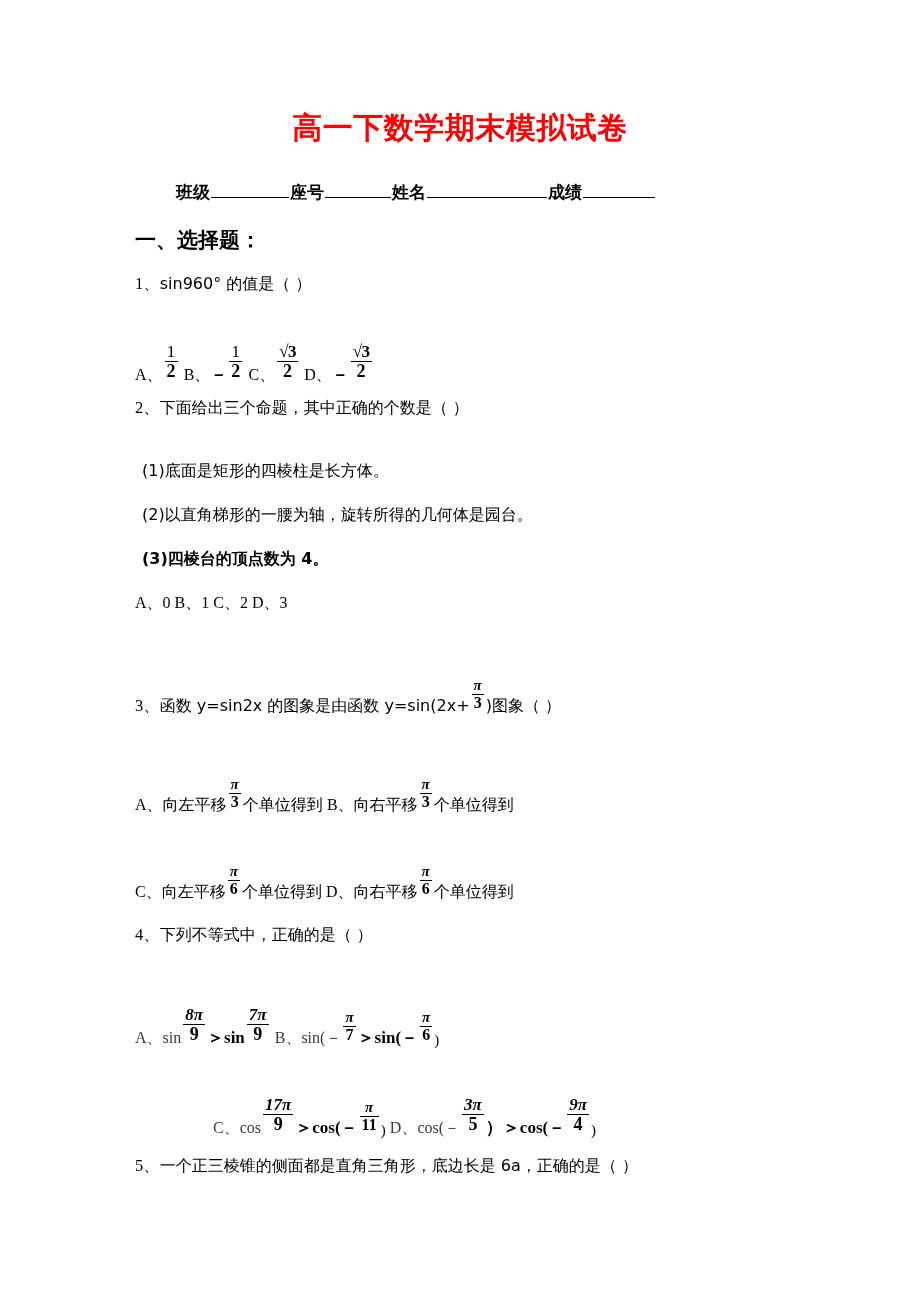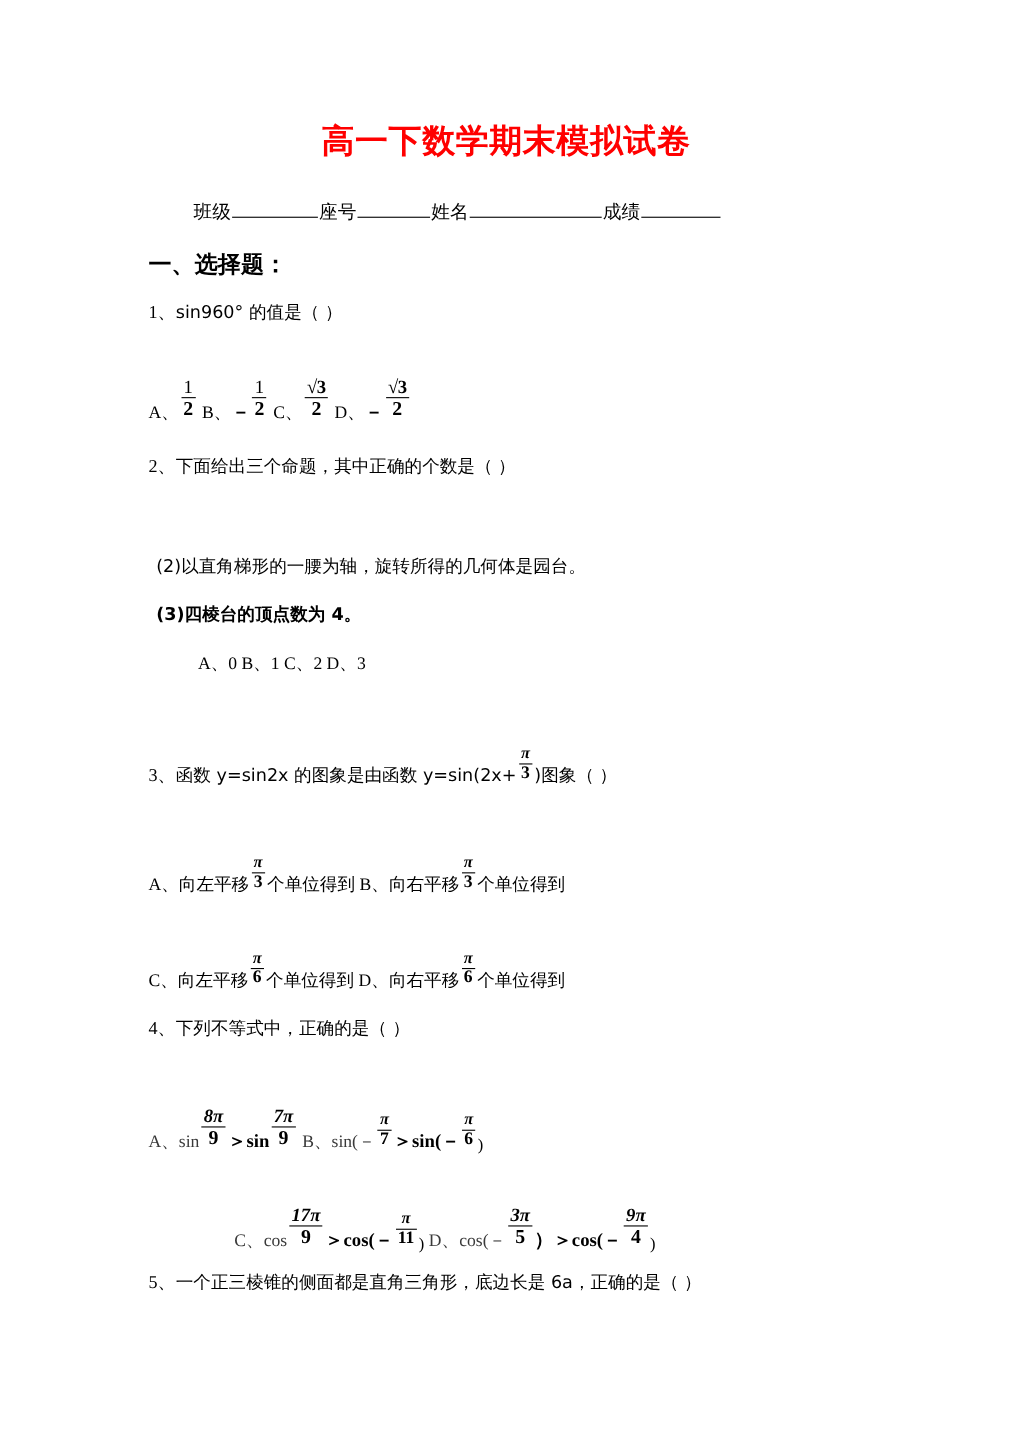--- a/index.html
+++ b/index.html
@@ -36,21 +36,21 @@
     color: #FF0000;
     white-space: nowrap;
   }
 
   
   .identity-line {
     position: absolute;
     top: 181px;
     left: 176px;
     font-family: "DejaVu Sans", "Liberation Sans", sans-serif;
-    font-weight: normal;
+    font-weight: bold;
     font-size: 17px;
     white-space: nowrap;
     letter-spacing: 0px;
   }
   .identity-line .blank {
     display: inline-block;
     border-bottom: 1.5px solid #000;
     vertical-align: baseline;
     height: 15px;
     margin: 0 1px;
@@ -161,30 +161,33 @@
     <span>1、</span><span class="cn">sin960° 的值是（ ）</span>
   </div>
 
   <div class="q-line" style="top:352px; line-height:1;">
     <span class="opt-label">A、</span><span class="frac"><span class="num">1</span><span class="den">2</span></span>
     <span class="opt-label">B、</span><span class="mathbold">－</span><span class="frac"><span class="num">1</span><span class="den">2</span></span>
     <span class="opt-label">C、</span><span class="frac"><span class="num radical">√3</span><span class="den">2</span></span>
     <span class="opt-label">D、</span><span class="mathbold">－</span><span class="frac"><span class="num radical">√3</span><span class="den">2</span></span>
   </div>
 
-  <div class="q-line" style="top:416px;text-align:center;">
+  <div class="q-line" style="top:400px;text-align:center;">
     <span>2、</span><span class="cn">下面给出三个命题，其中正确的个数是（ ）</span>
+  </div>
+  <div class="q-sub" style="top:461px;">
+    <span class="cn">(1)底面是矩形的四棱柱是长方体。</span>
   </div>
   <div class="q-sub" style="top:505px;">
     <span class="cn">(2)以直角梯形的一腰为轴，旋转所得的几何体是园台。</span>
   </div>
   <div class="q-sub" style="top:549px;font-weight:bold;">
     <span class="cn">(3)四棱台的顶点数为 4。</span>
   </div>
-  <div class="q-line" style="top:595px;margin-left:45px;">
+  <div class="q-line" style="top:595px;">
     <span class="opt-label">A、0 B、1 C、2 D、3</span>
   </div>
 
   <div class="q-line" style="top:687px;">
     <span>3、</span><span class="cn">函数 y=sin2x 的图象是由函数 y=sin(2x+</span><span class="frac small"><span class="num pi">π</span><span class="den">3</span></span><span class="cn">)图象（ ）</span>
   </div>
 
   <div class="q-line" style="top:786px;">
     <span class="opt-label">A、</span><span class="cn">向左平移</span><span class="frac small"><span class="num pi">π</span><span class="den">3</span></span><span class="cn">个单位得到</span>
     <span class="opt-label">B、</span><span class="cn">向右平移</span><span class="frac small"><span class="num pi">π</span><span class="den">3</span></span><span class="cn">个单位得到</span>

